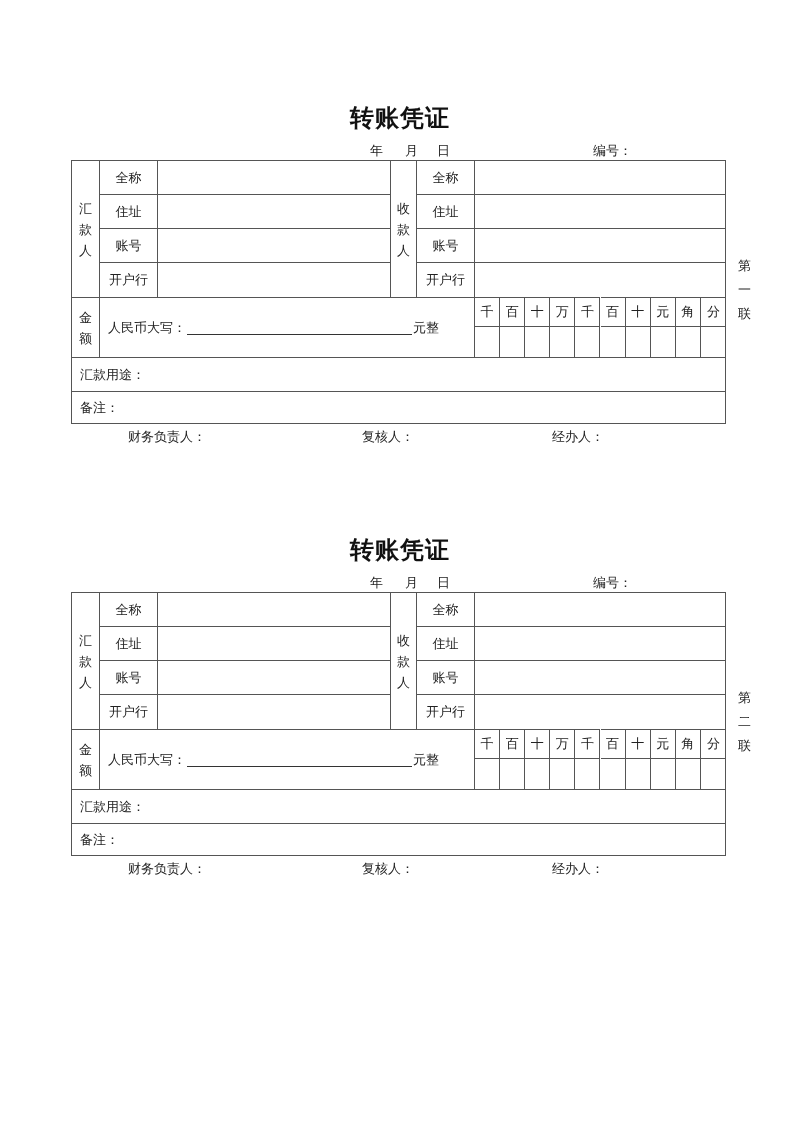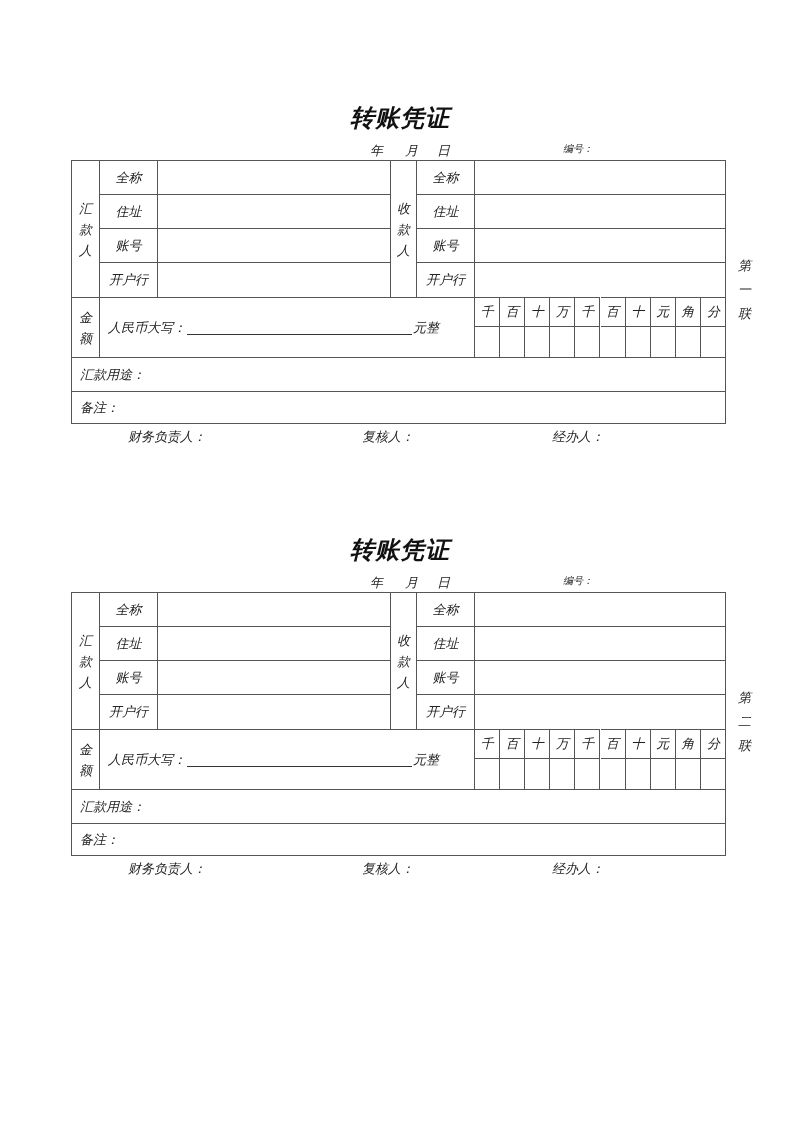--- a/index.html
+++ b/index.html
@@ -1,23 +1,23 @@
 <!DOCTYPE html>
 <html><head>
 <meta charset="utf-8">
 <style>
   html, body { margin: 0; padding: 0; background: #ffffff; }
   body { width: 800px; height: 1131px; position: relative; overflow: hidden;
          font-family: "DejaVu Serif", "Liberation Serif", serif; color: #222; }
-  .voucher { position: absolute; left: 0; width: 632px; height: 360px; font-style: italic; }
+  .voucher { position: absolute; left: 0; width: 632px; height: 360px; }
   .title { position: absolute; left: 0; width: 800px; text-align: center; top: 0;
            font-size: 24px; font-weight: bold; letter-spacing: 1px;
            font-family: "DejaVu Sans", "Liberation Sans", sans-serif; color: #111; }
   .date { position: absolute; top: 40px; font-size: 13px; }
-  .serial { position: absolute; top: 40px; left: 563px; font-size: 10px; }
+  .serial { position: absolute; top: 40px; left: 593px; font-size: 13px; }
   .grid { position: absolute; left: 71px; top: 58px; width: 655px; height: 264px;
           border: 1px solid #555; box-sizing: border-box; }
   .cell { position: absolute; box-sizing: border-box; border-color: #555; border-style: solid; border-width: 0; font-size: 13px;
           display: flex; align-items: center; justify-content: center; }
   .vtext { flex-direction: column; line-height: 21px; font-size: 13px; }
   .leftalign { justify-content: flex-start; padding-left: 8px; }
   .sigs { position: absolute; top: 326px; font-size: 13px; }
   .side { position: absolute; left: 738px; font-size: 13px; display: flex; flex-direction: column; line-height: 24px; }
   .uline { display: inline-block; width: 225px; border-bottom: 1px solid #333; height: 14px; vertical-align: bottom; margin: 0 1px; }
 </style>

